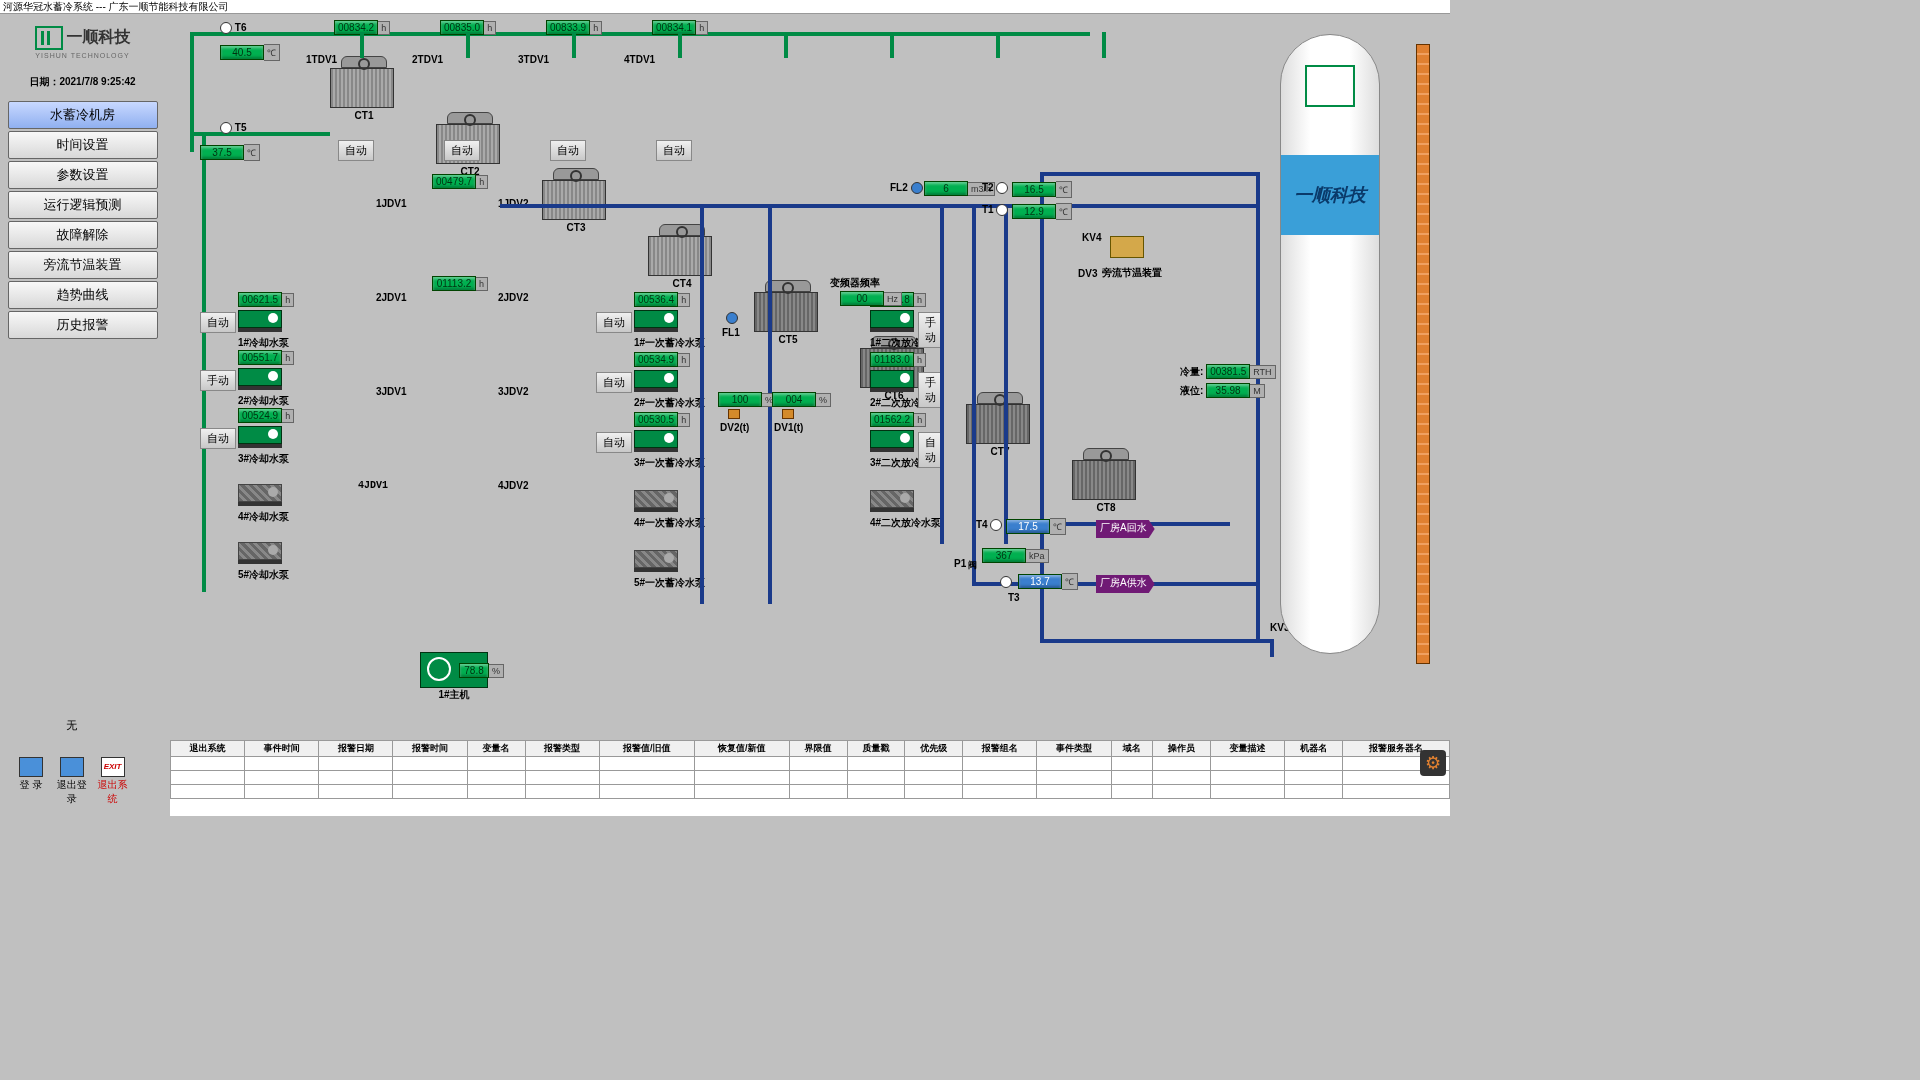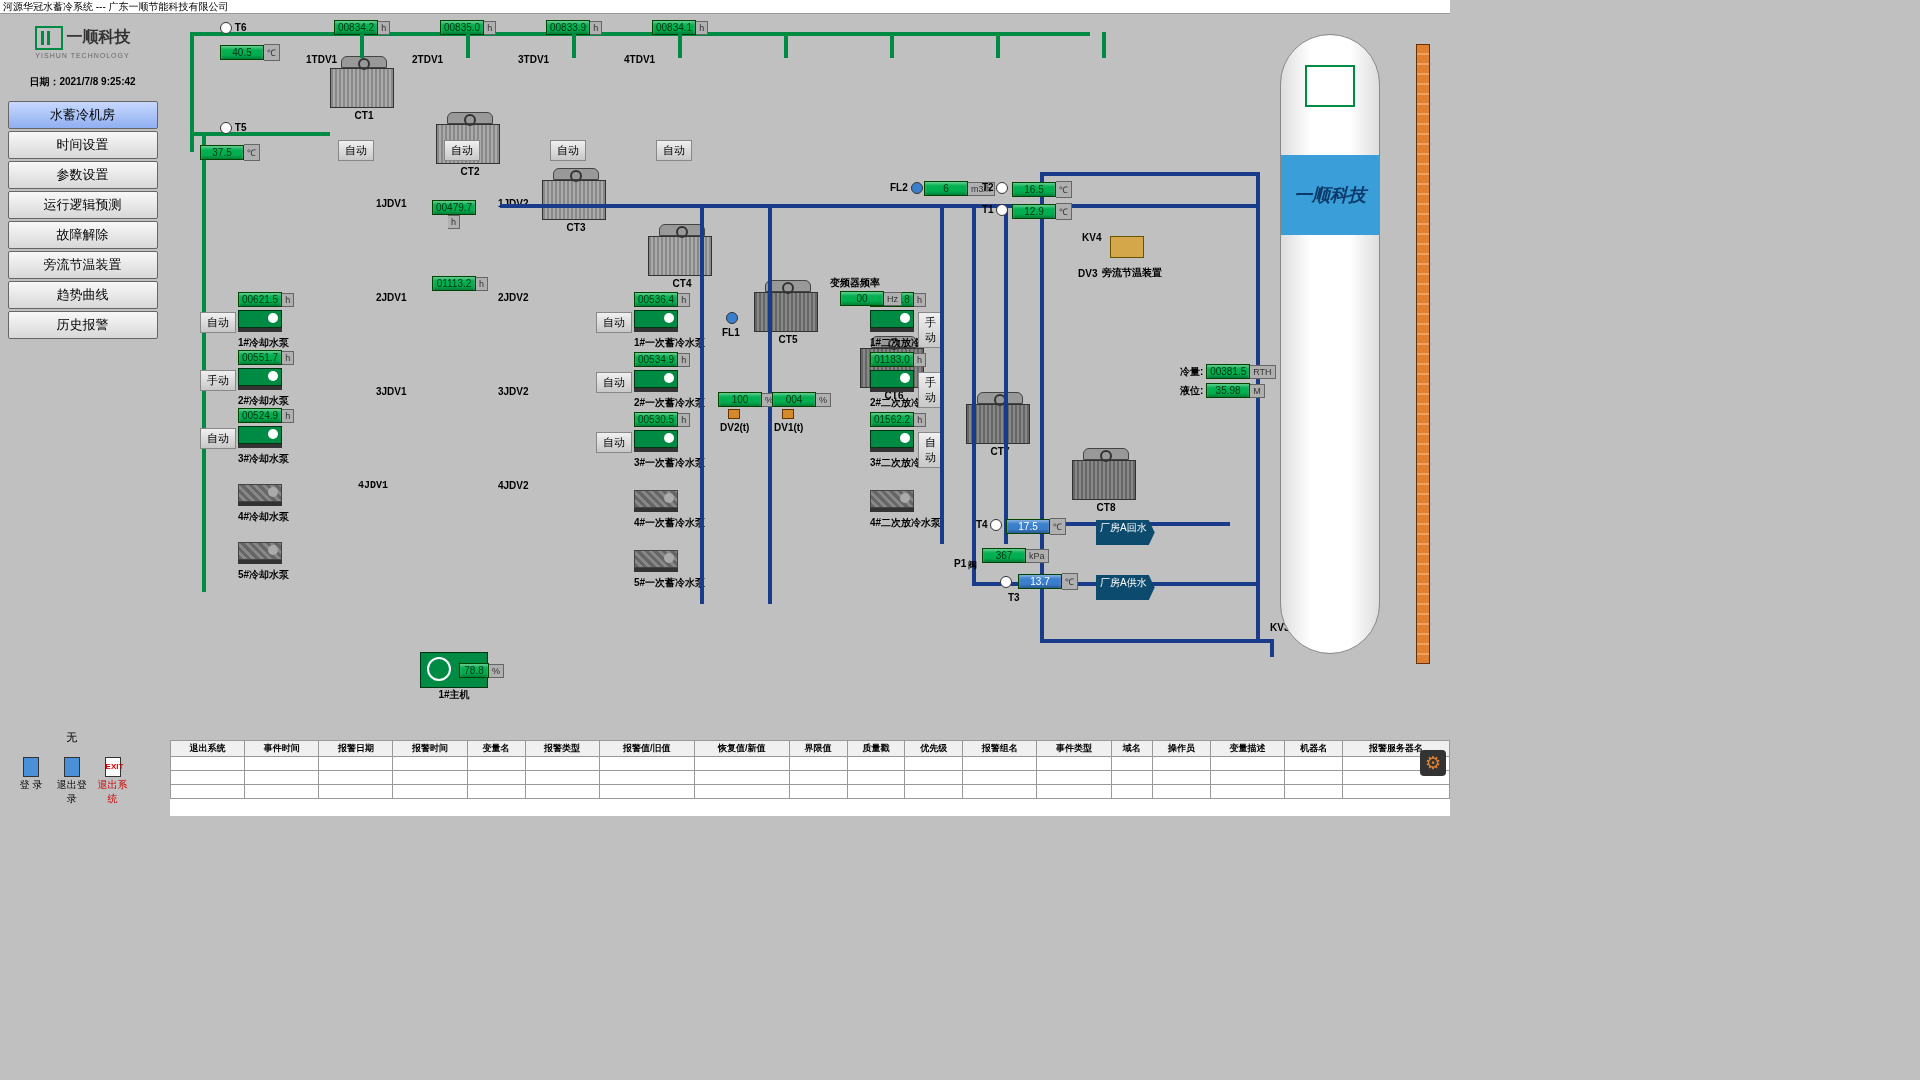--- a/index.html
+++ b/index.html
@@ -14,21 +14,21 @@
 .logo-icon::before{content:"";position:absolute;left:4px;top:3px;width:3px;height:14px;background:#008b45;}
 .logo-icon::after{content:"";position:absolute;left:10px;top:3px;width:3px;height:14px;background:#008b45;}
 .logo-text{font-size:16px;font-weight:bold;color:#333;}
 .logo-sub{font-size:7px;color:#666;letter-spacing:1px;}
 .date{text-align:center;font-size:10px;font-weight:bold;margin:8px 0 12px;}
 .navbtn{display:block;width:150px;height:28px;margin:2px auto;border:1px solid #666;background:linear-gradient(#f8f8f8,#d8d8d8);font-size:13px;cursor:pointer;border-radius:2px;}
 .navbtn.active{background:linear-gradient(#c8d8ff,#90b0f0);}
 .footer-left{position:absolute;left:12px;bottom:10px;text-align:center;}
 .footer-none{font-size:11px;margin-bottom:8px;}
 .fbtn{display:inline-block;width:38px;text-align:center;font-size:10px;vertical-align:top;}
-.fbtn .ic{width:16px;height:20px;margin:4px auto 1px;border:1px solid #333;background:#4a90d9;}
+.fbtn .ic{width:24px;height:20px;margin:16px auto 1px;border:1px solid #333;background:#4a90d9;font-style:italic;}
 .fbtn.exit .ic{background:#fff;color:#c00;font-weight:bold;font-size:8px;line-height:18px;}
 
 
 .canvas{position:absolute;left:170px;right:0;top:0;bottom:0;}
 .abs{position:absolute;}
 
 
 .ro{display:inline-flex;align-items:center;font-size:10px;}
 .ro .val{background:#00b050;color:#003311;padding:1px 3px;border:1px solid #004400;min-width:44px;text-align:center;box-shadow:inset 0 2px 3px rgba(255,255,255,.4),inset 0 -2px 3px rgba(0,0,0,.3);}
 .ro .unit{background:#b0b0b0;color:#333;padding:1px 3px;border:1px solid #666;border-left:none;font-size:9px;}
@@ -76,21 +76,21 @@
 
 .bottom{position:absolute;left:170px;right:0;bottom:0;height:76px;background:#fff;}
 table{width:100%;border-collapse:collapse;font-size:9px;}
 th,td{border:1px solid #999;padding:1px 2px;height:14px;background:#f0f0f0;text-align:center;}
 td{background:#fff;}
 .statusbar{display:flex;justify-content:space-between;padding:2px 6px;font-size:10px;border-top:1px solid #999;}
 
 .sensor-icon{width:12px;height:12px;border:1px solid #333;border-radius:50%;display:inline-block;background:#fff;vertical-align:middle;}
 .sensor-icon.blue{background:#3a7fce;}
 .plbl{font-size:10px;font-weight:bold;}
-.arrowtag{background:#0c4a6e;color:#fff;padding:1px 8px 10px 4px;font-size:10px;clip-path:polygon(0 0,90% 0,100% 50%,90% 100%,0 100%);}
+.arrowtag{background:#701a75;color:#fff;padding:1px 8px 3px 4px;font-size:10px;clip-path:polygon(0 0,90% 0,100% 50%,90% 100%,0 100%);}
 
 .gear{position:absolute;right:4px;bottom:40px;width:26px;height:26px;background:#333;border-radius:4px;display:flex;align-items:center;justify-content:center;}
 .gear::after{content:"⚙";color:#e08030;font-size:18px;}
 </style>
 </head>
 <body>
 
 <div class="titlebar"><span>河源华冠水蓄冷系统  ---  广东一顺节能科技有限公司</span></div>
 
 <div class="main">
@@ -209,21 +209,21 @@
         <div class="pipe v" style="left: 826px; top: 18px; height: 26px;"></div>
         <div class="abs ct off" style="left: 902px; top: 42px;">
           <div class="fan"></div>
           <div class="body"></div>
           <div class="lbl">CT8</div>
         </div>
         <div class="pipe v" style="left: 932px; top: 18px; height: 26px;"></div>
       </div>
 
     <div id="chillers">
-        <div class="abs ro" style="left: 262px; top: 186px; flex-direction: column;">
+        <div class="abs ro" style="left: 262px; top: 160px;">
           <span class="val">00479.7</span>
           <span class="unit">h</span>
         </div>
         <div class="abs plbl" style="left: 206px; top: 184px;">1JDV1</div>
         <div class="abs plbl" style="left: 328px; top: 184px;">1JDV2</div>
         <div class="abs chiller" style="left: 250px; top: 190px;">
           <div class="lbl">1#主机</div>
           <span class="ro" style="position: absolute; left: 38px; top: 10px;">
             <span class="val" style="min-width:30px">78.8</span>
             <span class="unit">%</span>

